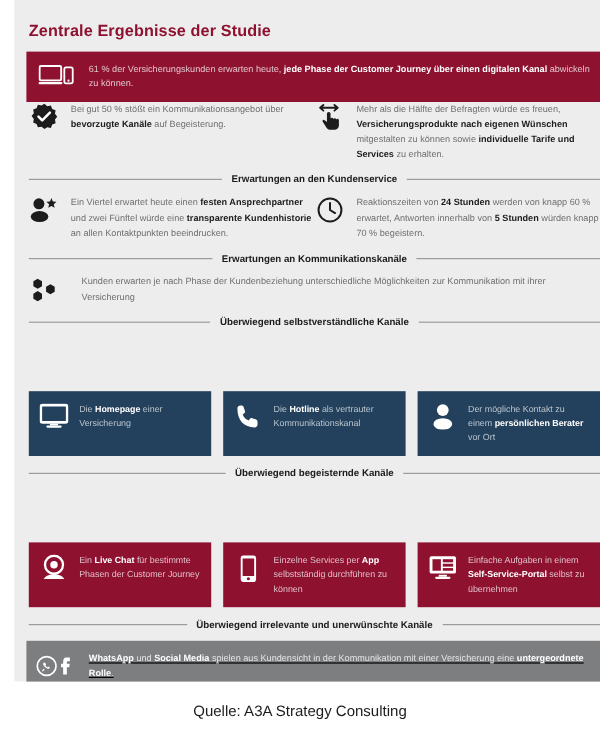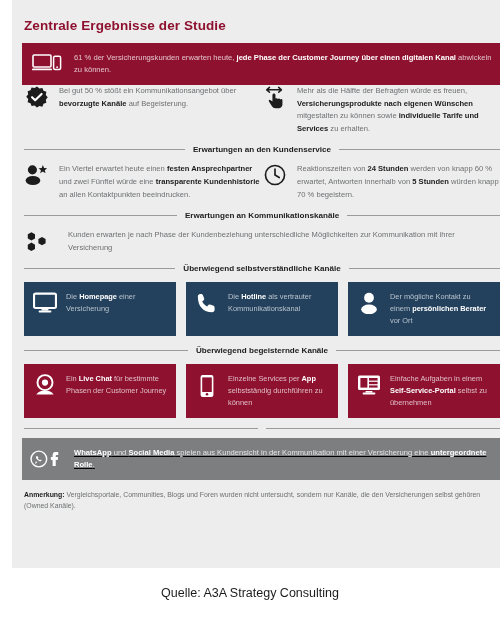--- a/index.html
+++ b/index.html
@@ -84,20 +84,21 @@
 
   
   .cards { display: flex; gap: 10px; padding: 0 2px; }
   .card {
     flex: 1 1 0;
     display: flex;
     gap: 8px;
     align-items: flex-start;
     padding: 9px 9px 9px 8px;
     min-height: 50px;
+    margin-top: 44px;
   }
   .card.navy { background: #23405c; }
   .card.red  { background: #8e1230; }
   .card .cicon { flex: 0 0 auto; width: 26px; display:flex; justify-content:center; padding-top:1px; }
   .card .ctext {
     font-size: 7.4px;
     line-height: 1.62;
   }
   .card.navy .ctext { color: #b9c4ce; }
   .card.red  .ctext { color: #e0bfc7; }
@@ -283,20 +284,21 @@
             <rect x="8.6" y="17" width="6.8" height="1.6" fill="#fff"></rect>
             <rect x="5.6" y="18.6" width="12.8" height="1.8" rx=".9" fill="#fff"></rect>
           </svg>
         </div>
         <div class="ctext"><span>Einfache Aufgaben in einem </span><b>Self-Service-Portal</b><span> selbst zu übernehmen</span></div>
       </div>
     </div>
 
     <div class="divider">
       <span class="line"></span>
+      <span class="dlabel">Überwiegend irrelevante und unerwünschte Kanäle</span>
       <span class="line"></span>
     </div>
     <div class="banner grey">
       <div class="bicon">
         <svg width="46" height="24" viewBox="0 0 46 24">
           <circle cx="12" cy="12" r="10.6" fill="none" stroke="#fff" stroke-width="1.9"></circle>
           <path d="M8.4 8.2c-.6 1.1-.3 2.6.7 3.9 1 1.4 2.5 2.5 3.9 2.9 1.1.3 2.1 0 2.5-.7l.3-.6-2.2-1.1-.7.8c-.9-.4-1.9-1.4-2.3-2.3l.8-.7-1.1-2.2z" fill="#fff"></path>
           <path d="M6.6 18.6l1.4-3.4 1.9 1.3-3.3 2.1z" fill="#fff"></path>
           <path d="M33.4 2.4h4.8v4.2h-2.3c-.7 0-1.1.4-1.1 1.1v1.7h3.2l-.5 4h-2.7v8.2h-4.2V13.4h-2.4v-4h2.4V7c0-2.7 1.4-4.6 2.8-4.6z" fill="#fff"></path>
         </svg>

